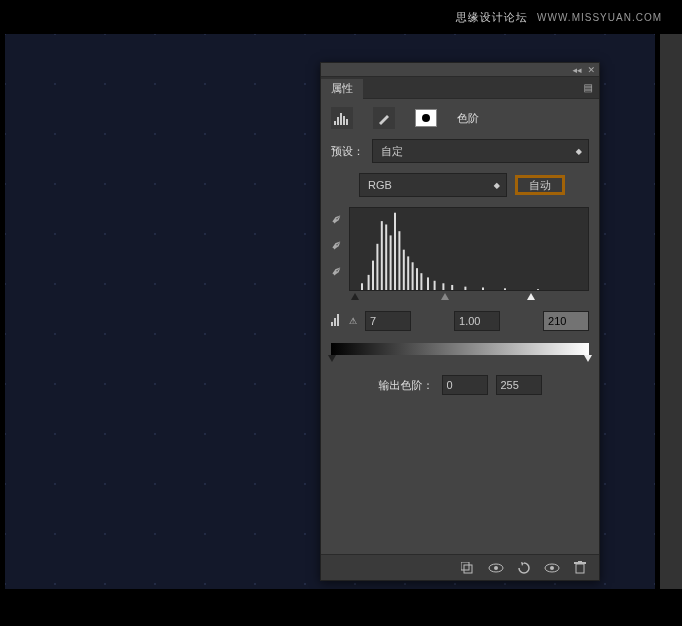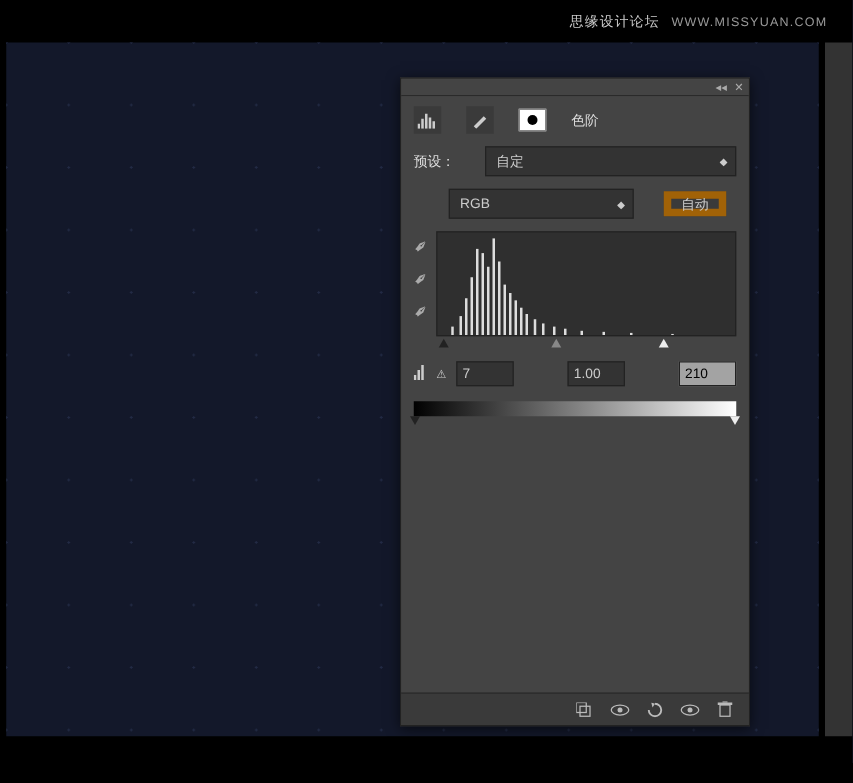--- a/index.html
+++ b/index.html
@@ -14,37 +14,37 @@
 .panel-hdr{height:14px;background:#444;border-bottom:1px solid #2a2a2a;display:flex;justify-content:flex-end;align-items:center;padding:0 4px;gap:6px}
 .panel-hdr span{cursor:pointer;color:#aaa;font-size:9px}
 .panel-tab{height:22px;background:#333;display:flex;align-items:center;border-bottom:1px solid #2a2a2a}
 .tab{background:#444;height:20px;padding:0 10px;display:flex;align-items:center;font-size:11px;color:#ddd;margin-top:2px}
 .burger{margin-left:auto;padding:0 6px;color:#aaa;font-size:10px}
 .panel-body{flex:1;background:#444;padding:8px 10px 0 10px;display:flex;flex-direction:column;gap:10px}
 .type-row{display:flex;align-items:center;gap:20px;height:22px}
 .sq-btn{width:22px;height:22px;display:flex;align-items:center;justify-content:center;background:#3a3a3a}
 .mask-btn{background:#fff;display:flex;align-items:center;justify-content:center;width:22px;height:18px;border:1px solid #888}
 .mask-btn .dot{width:8px;height:8px;background:#000;border-radius:50%}
-.row{display:flex;align-items:center;gap:24px}
+.row{display:flex;align-items:center;gap:8px}
 .label{color:#ddd;font-size:11px}
 .select{flex:1;height:20px;background:#333;border:1px solid #222;display:flex;align-items:center;padding:11px 8px;position:relative;color:#ccc}
 .select .arr{position:absolute;right:6px;font-size:8px}
-.btn-auto{width:50px;height:20px;background:#3a3a3a;border:6px solid #a16207;display:flex;align-items:center;justify-content:center;font-size:11px}
+.btn-auto{width:50px;height:20px;background:#3a3a3a;border:3px solid #a16207;display:flex;align-items:center;justify-content:center;font-size:11px}
 .mid{display:flex;gap:6px}
 .eyedrops{display:flex;flex-direction:column;gap:10px;padding-top:4px}
 .eyedrops span{font-size:14px;color:#aaa;transform:rotate(-45deg)}
 .hist-wrap{flex:1;display:flex;flex-direction:column}
 .hist{height:84px;background:#2f2f2f;border:1px solid #222;position:relative;overflow:hidden}
 .hist svg{position:absolute;bottom:0;left:0}
 .triangles{height:10px;position:relative}
 .tri{position:absolute;width:0;height:0;border-left:4px solid transparent;border-right:4px solid transparent;border-bottom:7px solid #888;top:2px}
 .inputs-row{display:flex;align-items:center;gap:8px}
 .warn{display:flex;align-items:center;gap:2px}
 .num-in{width:46px;height:20px;background:#333;border:1px solid #222;color:#ccc;padding:0 4px;font-size:11px;text-align:left}
-.num-in.white{background:#a3a3a3;color:#000}
+.num-in.white{background:#737373;color:#000}
 .spacer{flex:1}
 .gradient-bar{height:12px;background:linear-gradient(90deg,#000,#fff);position:relative;margin:2px 0 0 0}
 .gradient-bar .tri2{position:absolute;width:0;height:0;border-left:4px solid transparent;border-right:4px solid transparent;border-top:7px solid #888;top:12px}
 .out-row{display:flex;align-items:center;gap:8px;margin-top:10px;justify-content:center}
 .panel-footer{height:26px;background:#3a3a3a;border-top:1px solid #2a2a2a;display:flex;align-items:center;justify-content:flex-end;gap:6px;padding:0 8px}
 .ficon{width:22px;height:18px;display:flex;align-items:center;justify-content:center;color:#bbb;font-size:12px}
 .ficon svg{fill:#bbb}
 </style>
 </head>
 <body>
@@ -54,20 +54,24 @@
   <span class="url">WWW.MISSYUAN.COM</span>
 </div>
 
 <div class="canvas"></div>
 <div class="right-strip"></div>
 
 <div class="panel">
   <div class="panel-hdr">
     <span>◂◂</span>
     <span>✕</span>
+  </div>
+  <div class="panel-tab">
+    <div class="tab">属性</div>
+    <div class="burger">▤</div>
   </div>
   <div class="panel-body">
 
     <div class="type-row">
       <div class="sq-btn">
         <svg width="16" height="14" viewBox="0 0 16 14">
             <rect x="0" y="10" width="2" height="4" fill="#ccc"></rect>
             <rect x="3" y="6" width="2" height="8" fill="#ccc"></rect>
             <rect x="6" y="2" width="2" height="12" fill="#ccc"></rect>
             <rect x="9" y="5" width="2" height="9" fill="#ccc"></rect>
@@ -158,20 +162,25 @@
       <input class="num-in white" value="210" style="">
     </div>
 
     <div style="padding-left:0">
       <div class="gradient-bar">
         <div class="tri2" style="left:-3px;border-top-color:#222"></div>
         <div class="tri2" style="right:-3px;border-top-color:#eee"></div>
       </div>
     </div>
 
+    <div class="out-row">
+      <span class="label">输出色阶：</span>
+      <input class="num-in" value="0" style="">
+      <input class="num-in" style="text-align: left;" value="255">
+    </div>
     <div style="flex:1"></div>
   </div>
 
   <div class="panel-footer">
     <div class="ficon">
       <svg width="14" height="12" viewBox="0 0 14 12">
           <rect x="3" y="3" width="8" height="8" fill="none" stroke="#bbb"></rect>
           <rect x="0" y="0" width="8" height="8" fill="none" stroke="#bbb"></rect>
         </svg>
     </div>

